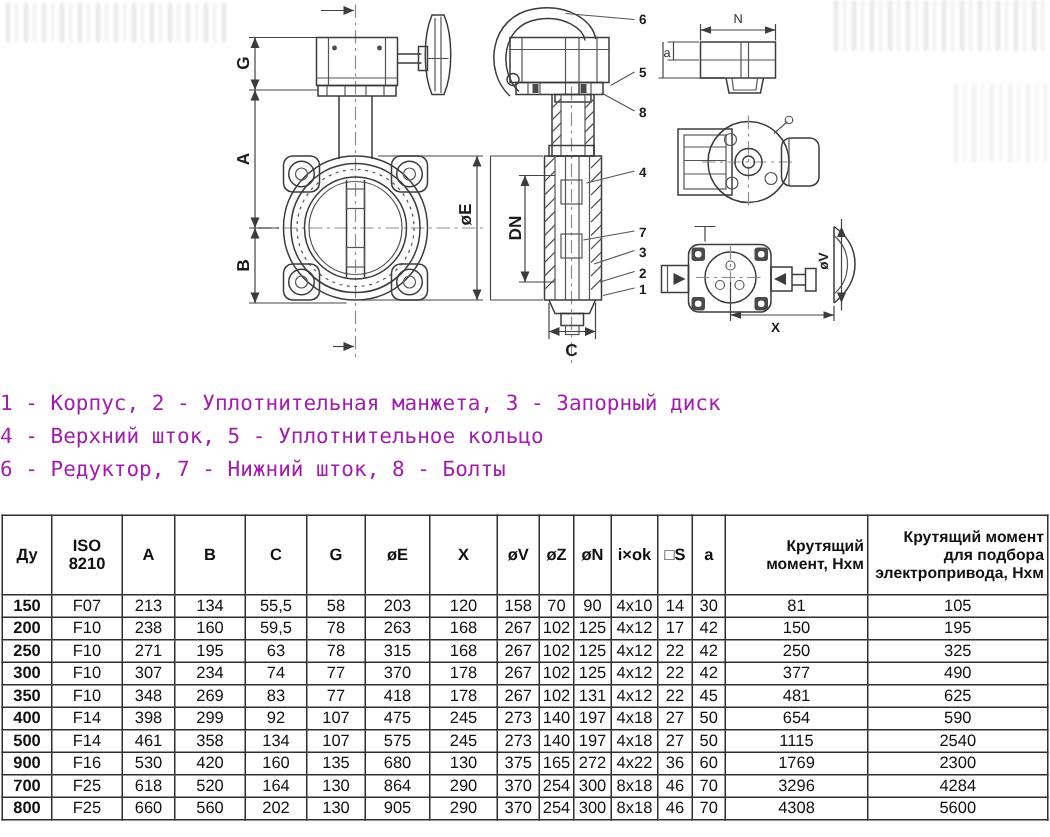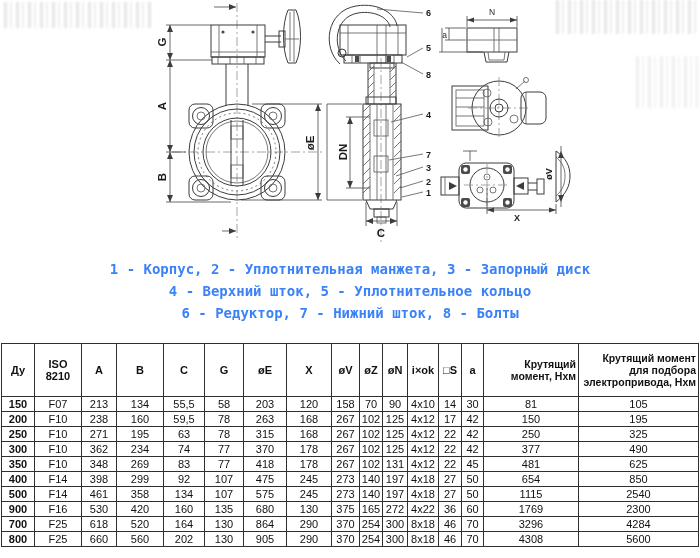--- a/index.html
+++ b/index.html
@@ -9,23 +9,23 @@
   }
   .drawing-area{position:relative;width:700px;height:250px;}
   .drawing-area svg{display:block;}
   
   .wm{position:absolute;opacity:.35;filter:blur(1.2px);pointer-events:none;
       background:repeating-linear-gradient(90deg,#b9b9b9 0 3px,transparent 3px 6px,#cfcfcf 6px 8px,transparent 8px 12px);}
   .wm-tl{left:4px;top:2px;width:150px;height:26px;}
   .wm-tr{left:556px;top:0;width:142px;height:34px;}
   .wm-r{left:636px;top:56px;width:62px;height:52px;opacity:.22;}
 
-  .legend{margin-top:8px;text-align:center;
+  .legend{margin-top:8px;
     font-family:"DejaVu Sans Mono","Liberation Mono",monospace;
-    font-size:14px;font-weight:bold;line-height:22px;color:#3b82f6;}
+    font-size:14px;font-weight:normal;line-height:22px;color:#a21caf;}
   .legend div{white-space:pre;}
 
   table.dims{border-collapse:collapse;table-layout:fixed;width:698px;margin:19px 1px 0 1px;}
   table.dims th,table.dims td{
     border:1px solid #2f2f2f;text-align:center;vertical-align:middle;
     font-size:11px;padding:0 1px;overflow:hidden;}
   table.dims th{font-weight:bold;height:50px;line-height:12px;}
   table.dims th.th-left{text-align:right;font-size:10.5px;padding:1px 2px;vertical-align:middle;}
   table.dims td{height:14px;line-height:13px;}
   table.dims td.c-dn{font-weight:bold;}
@@ -367,21 +367,21 @@
         <td>125</td>
         <td>4x12</td>
         <td>22</td>
         <td>42</td>
         <td>250</td>
         <td>325</td>
       </tr>
       <tr>
         <td class="c-dn">300</td>
         <td>F10</td>
-        <td>362</td>
+        <td>307</td>
         <td>234</td>
         <td>74</td>
         <td>77</td>
         <td>370</td>
         <td>178</td>
         <td>267</td>
         <td>102</td>
         <td>125</td>
         <td>4x12</td>
         <td>22</td>
@@ -416,21 +416,21 @@
         <td>107</td>
         <td>475</td>
         <td>245</td>
         <td>273</td>
         <td>140</td>
         <td>197</td>
         <td>4x18</td>
         <td>27</td>
         <td>50</td>
         <td>654</td>
-        <td>850</td>
+        <td>590</td>
       </tr>
       <tr>
         <td class="c-dn">500</td>
         <td>F14</td>
         <td>461</td>
         <td>358</td>
         <td>134</td>
         <td>107</td>
         <td>575</td>
         <td>245</td>

